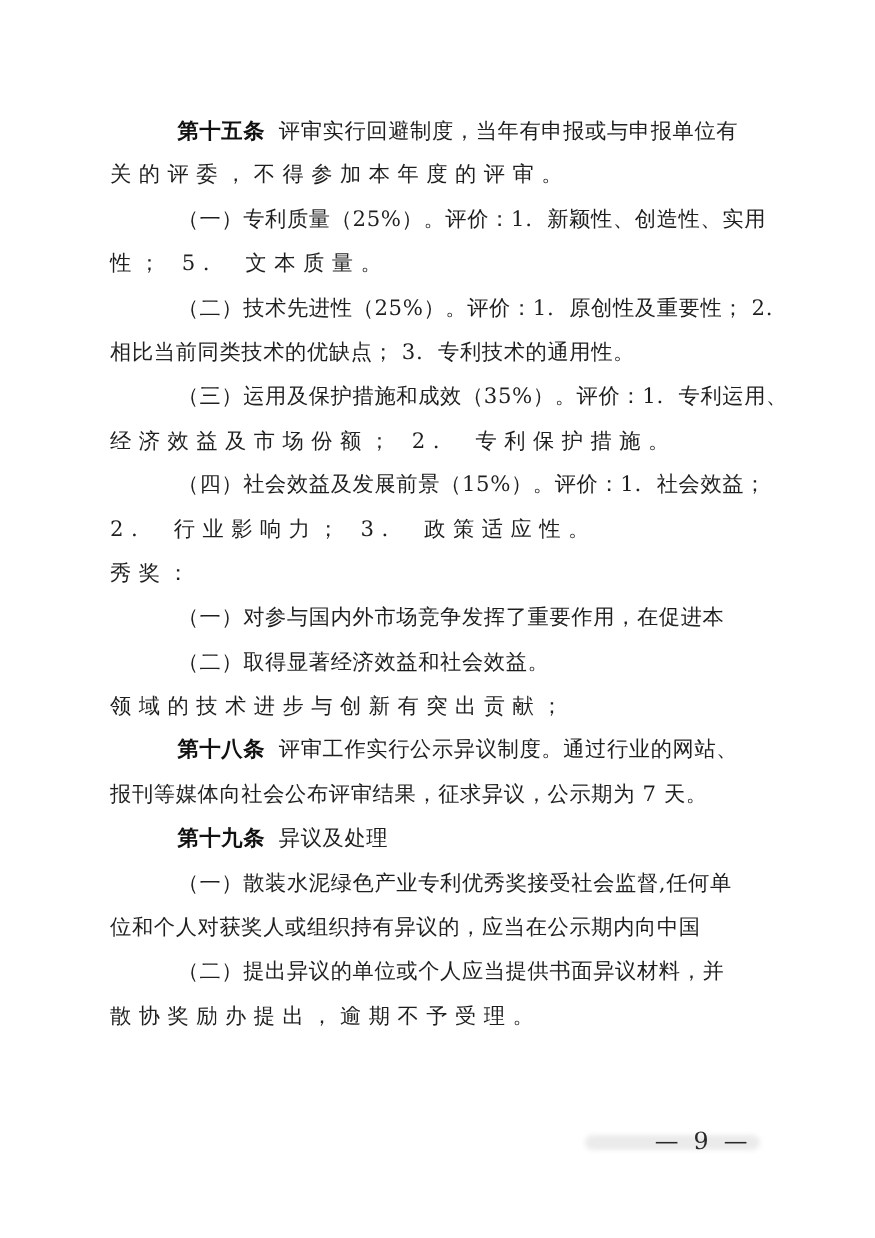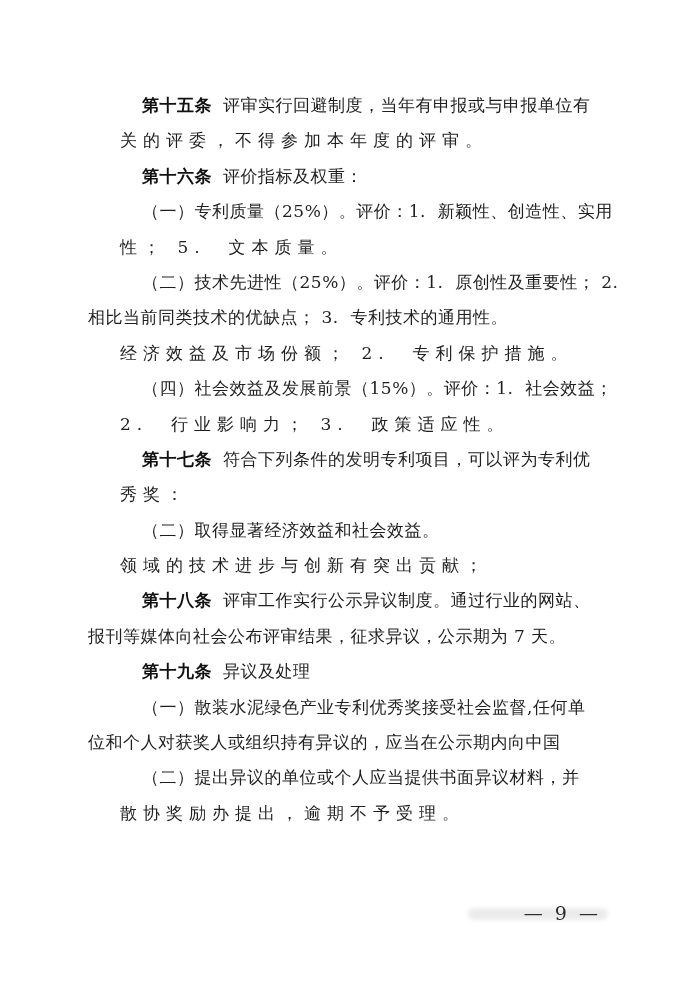--- a/index.html
+++ b/index.html
@@ -26,21 +26,21 @@
   }
   .line {
     height: 35.4px;
     line-height: 35.4px;
     font-size: 17px;
     letter-spacing: 0.5px;
     white-space: pre;
     color: #1f1f1f;
   }
   .line.indent { padding-left: 54px; }
-  .line.loose  { letter-spacing: 6px; margin-left: 32px; }
+  .line.loose  { letter-spacing: 6px; }
   .art {
     font-weight: bold;
     margin-right: 11px;
     color: #111111;
   }
   .pagenum {
     position: absolute;
     top: 902px;
     right: 99px;
     font-size: 19px;
@@ -60,30 +60,30 @@
     z-index: 1;
   }
 </style>
 </head>
 <body>
 
 <div class="page">
   <div class="textblock" id="textblock">
       <div class="line indent"><span class="art">第十五条</span><span>评审实行回避制度，当年有申报或与申报单位有</span></div>
       <div class="line loose"><span>关的评委，不得参加本年度的评审。</span></div>
-      <div class="line indent"><span class="art">第十六条</span><span>评价指标及权重：</span></div>
       <div class="line indent"><span>（一）专利质量（25%）。评价：1.  新颖性、创造性、实用</span></div>
       <div class="line loose"><span>性； 5.  文本质量。</span></div>
       <div class="line indent"><span>（二）技术先进性（25%）。评价：1.  原创性及重要性； 2.</span></div>
       <div class="line"><span>相比当前同类技术的优缺点； 3.  专利技术的通用性。</span></div>
+      <div class="line indent"><span>（三）运用及保护措施和成效（35%）。评价：1.  专利运用、</span></div>
       <div class="line loose"><span>经济效益及市场份额； 2.  专利保护措施。</span></div>
       <div class="line indent"><span>（四）社会效益及发展前景（15%）。评价：1.  社会效益；</span></div>
       <div class="line loose"><span>2.  行业影响力； 3.  政策适应性。</span></div>
-      <div class="line indent"><span class="art">第十七条</span><span>符合下列条件的发明专利项目，可以评为专利优</span></div>
       <div class="line loose"><span>秀奖：</span></div>
+      <div class="line indent"><span>（一）对参与国内外市场竞争发挥了重要作用，在促进本</span></div>
       <div class="line indent"><span>（二）取得显著经济效益和社会效益。</span></div>
       <div class="line loose"><span>领域的技术进步与创新有突出贡献；</span></div>
       <div class="line indent"><span class="art">第十八条</span><span>评审工作实行公示异议制度。通过行业的网站、</span></div>
       <div class="line"><span>报刊等媒体向社会公布评审结果，征求异议，公示期为 7 天。</span></div>
       <div class="line indent"><span class="art">第十九条</span><span>异议及处理</span></div>
       <div class="line indent"><span>（一）散装水泥绿色产业专利优秀奖接受社会监督,任何单</span></div>
       <div class="line"><span>位和个人对获奖人或组织持有异议的，应当在公示期内向中国</span></div>
       <div class="line indent"><span>（二）提出异议的单位或个人应当提供书面异议材料，并</span></div>
       <div class="line loose"><span>散协奖励办提出，逾期不予受理。</span></div>
     </div>

